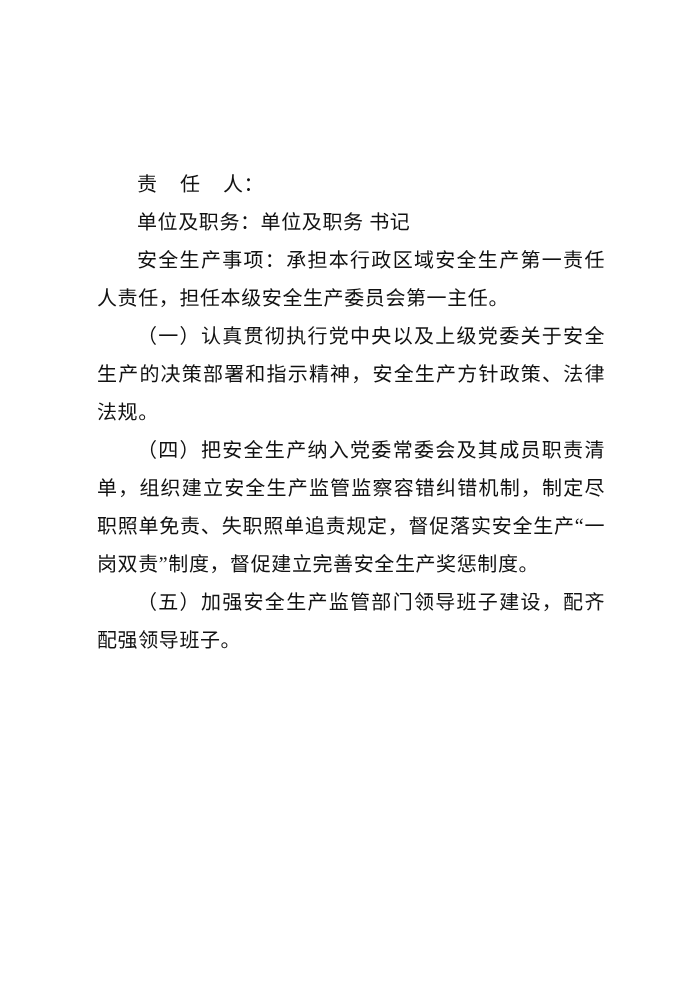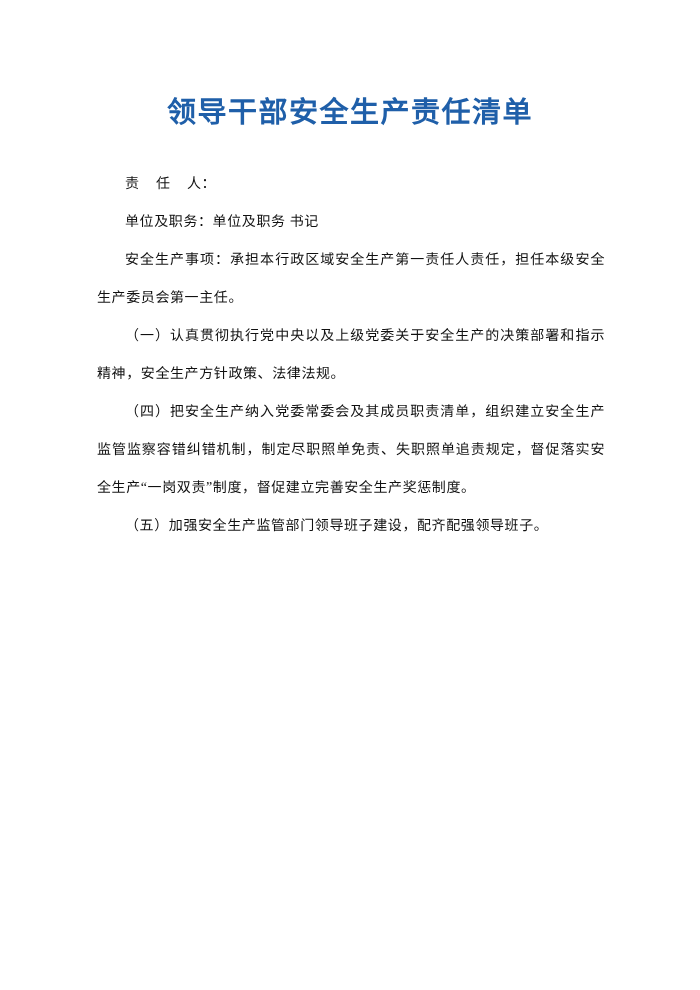--- a/index.html
+++ b/index.html
@@ -38,41 +38,40 @@
     white-space: nowrap;
   }
   .body-block {
     position: absolute;
     top: 165px;
     left: 97px;
     width: 508px;
   }
   p.para {
     margin: 0 0 0 0;
-    font-size: 14px;
+    font-size: 20px;
     line-height: 38px;
     text-align: justify;
     text-justify: inter-ideograph;
     letter-spacing: 0.6px;
     color: #111111;
     font-family: "Liberation Serif", "DejaVu Serif", serif;
   }
   p.indent {
     text-indent: 2em;
   }
   .resp-line {
     white-space: pre;
   }
 </style>
 </head>
 <body>
 
 <div class="page">
 
-  <h1 class="doc-title" style="color: rgb(31, 95, 169);">领导干部安全生产责任清单</h1>
 
   <div class="body-block">
 
     <p class="para indent resp-line">责    任    人：</p>
 
     <p class="para indent">单位及职务：单位及职务          书记</p>
 
     <p class="para indent">安全生产事项：承担本行政区域安全生产第一责任人责任，担任本级安全生产委员会第一主任。</p>
 
     <p class="para indent">（一）认真贯彻执行党中央以及上级党委关于安全生产的决策部署和指示精神，安全生产方针政策、法律法规。</p>

